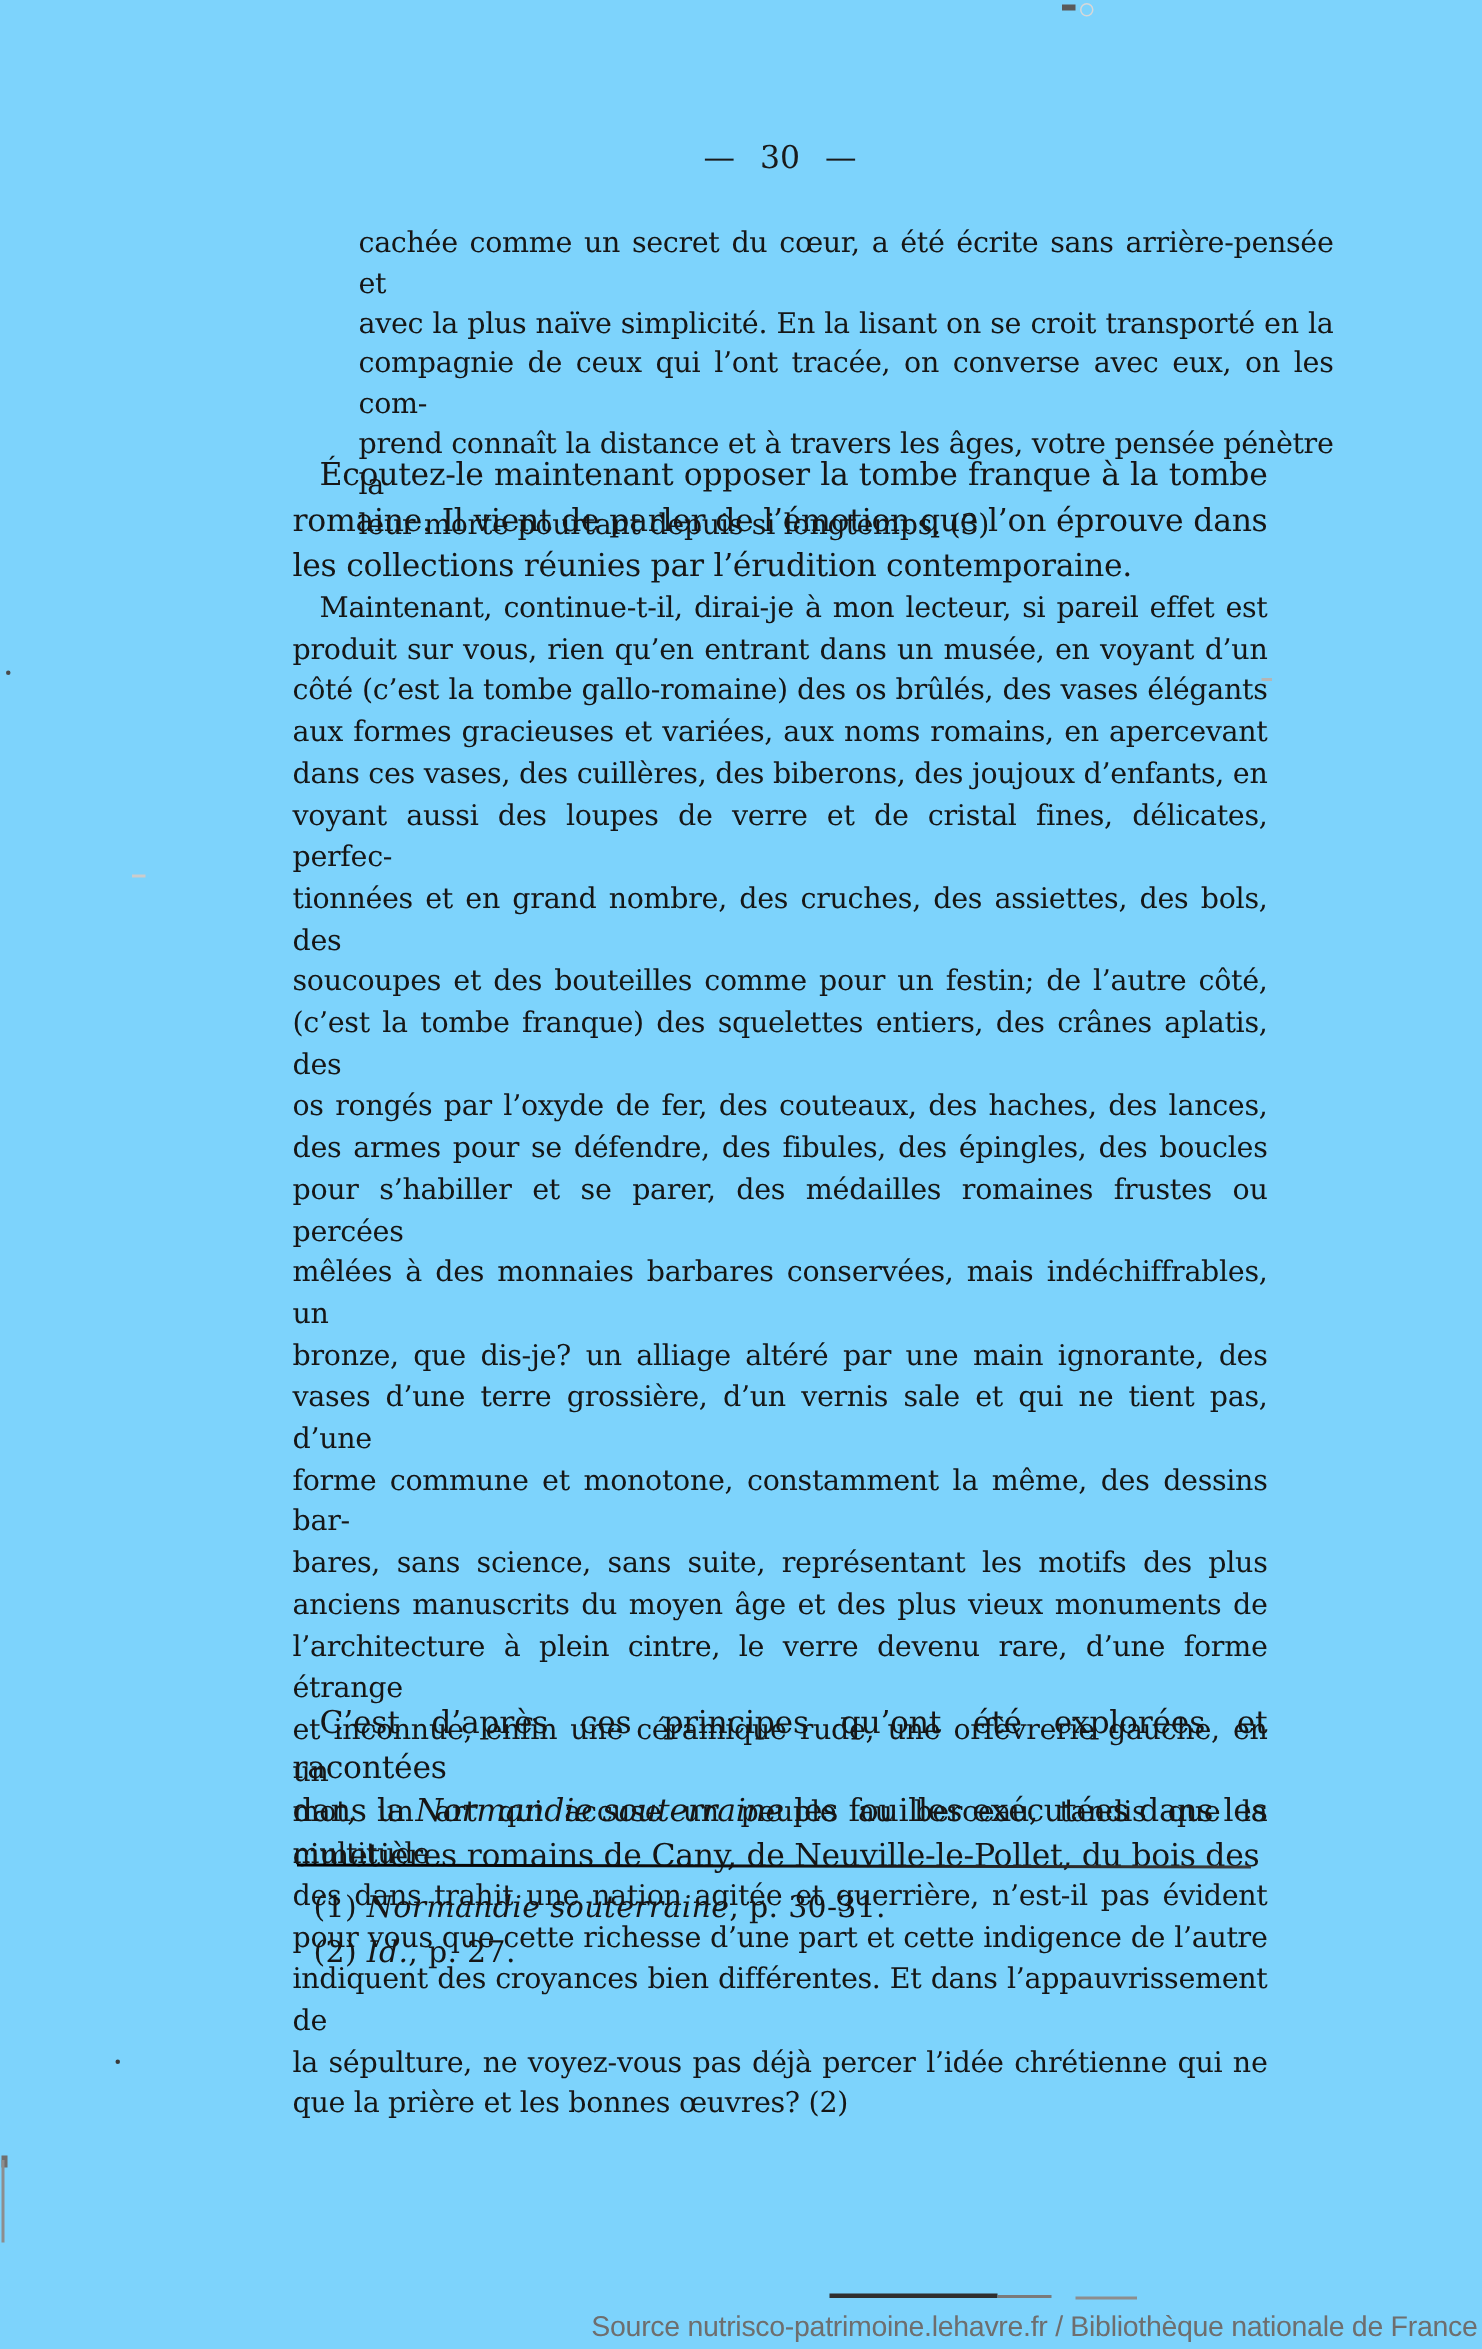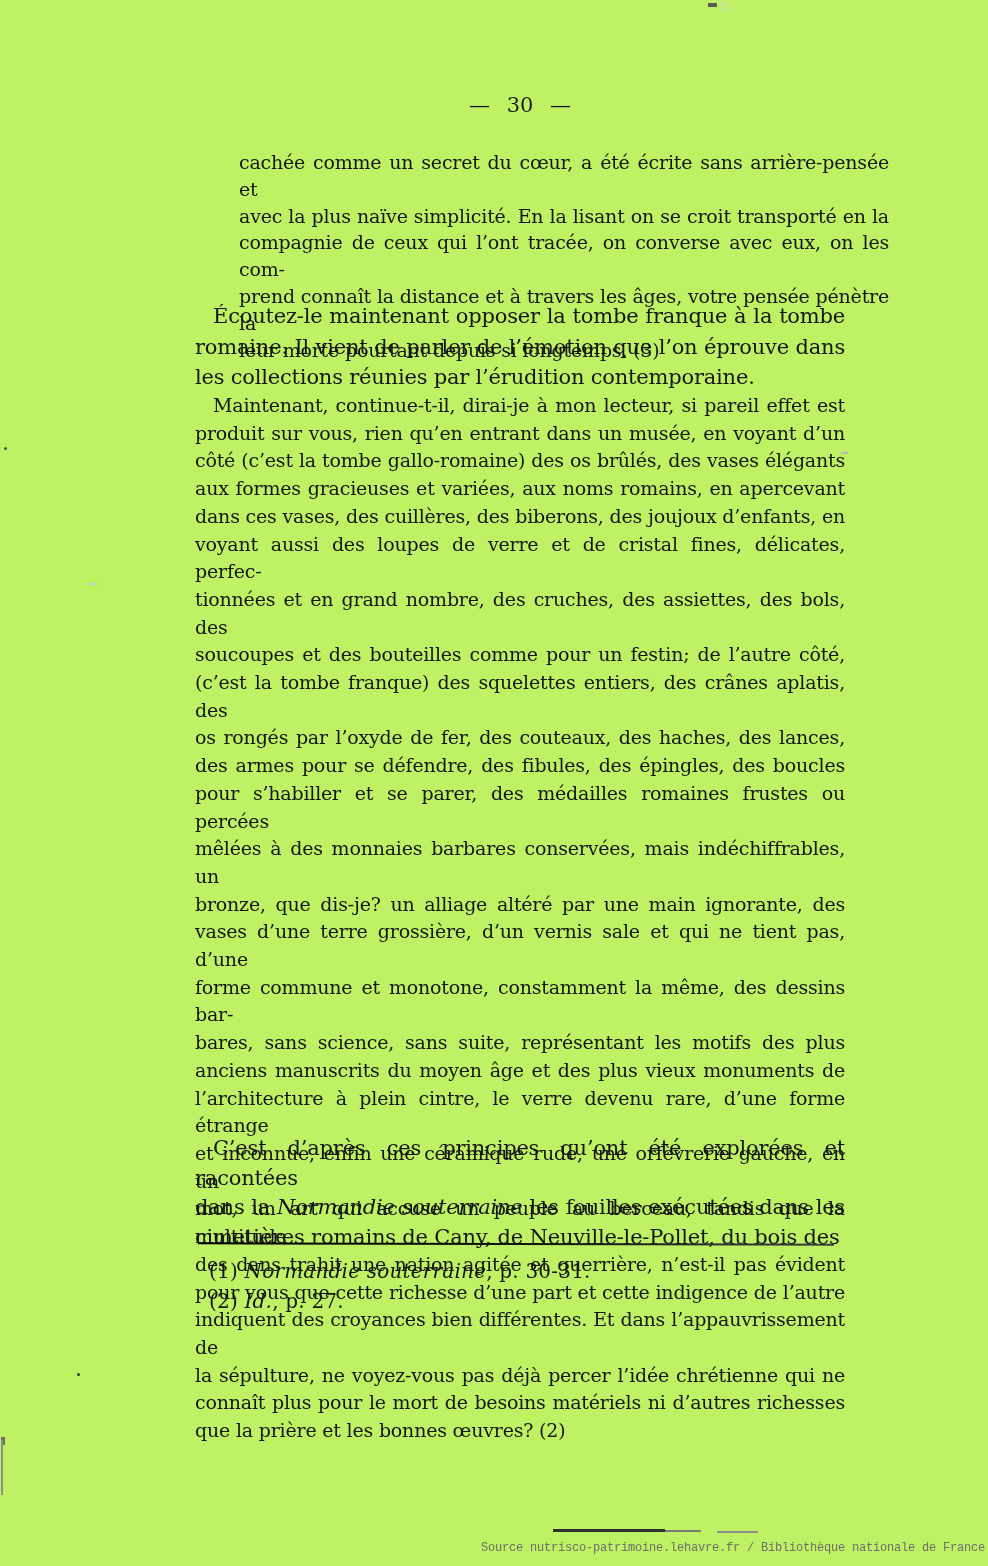--- a/index.html
+++ b/index.html
@@ -1,19 +1,19 @@
 <!DOCTYPE html>
 <html lang="fr"><head>
 <meta charset="utf-8">
 <style>
   html,body { margin:0; padding:0; background:#ffffff; }
   .page {
     position:relative;
     width:988px; height:1566px;
-    background:#bef264;
+    background:#7dd3fc;
     overflow:hidden;
     font-family:"DejaVu Serif", serif;
     color:#161616;
   }
 
   
   .pageno {
     position:absolute; top:93px; left:195px; width:650px;
     text-align:center; font-size:21px; word-spacing:10px; color:#1a1a1a;
   }
@@ -53,22 +53,22 @@
   .a-left-line-head { left:1px; top:1437px; width:4px; height:8px; background:#6f6f6f; }
   .a-left-line { left:1px; top:1440px; width:2px; height:55px; background:#8d8d8d; }
 
   
   .footer-seg { position:absolute; }
   .fl1 { left:553px; top:1529px; width:112px; height:3px; background:#2f2f2f; }
   .fl2 { left:665px; top:1530px; width:36px; height:2px; background:#7a7a7a; }
   .fl3 { left:717px; top:1531px; width:41px; height:2px; background:#8d8d8d; }
   .footer-text {
     position:absolute; right:3px; top:1541px;
-    font-family:Liberation Mono, monospace;
-    font-size:12px; color:#6e6e6e; letter-spacing:-0.2px;
+    font-family:Liberation Sans, sans-serif;
+    font-size:19px; color:#6e6e6e; letter-spacing:-0.2px;
   }
 </style>
 </head>
 <body>
 
 <div class="page">
 
   <div class="pageno">— 30 —</div>
 
   <div class="textblock" id="textblock">
@@ -103,21 +103,20 @@
         <div class="line">forme commune et monotone, constamment la même, des dessins bar-</div>
         <div class="line">bares, sans science, sans suite, représentant les motifs des plus</div>
         <div class="line">anciens manuscrits du moyen âge et des plus vieux monuments de</div>
         <div class="line">l’architecture à plein cintre, le verre devenu rare, d’une forme étrange</div>
         <div class="line">et inconnue, enfin une céramique rude, une orfèvrerie gauche, en un</div>
         <div class="line">mot, un art qui accuse un peuple au berceau, tandis que la multitude</div>
         <div class="line">des dans trahit une nation agitée et guerrière, n’est-il pas évident</div>
         <div class="line">pour vous que cette richesse d’une part et cette indigence de l’autre</div>
         <div class="line">indiquent des croyances bien différentes. Et dans l’appauvrissement de</div>
         <div class="line">la sépulture, ne voyez-vous pas déjà percer l’idée chrétienne qui ne</div>
-        <div class="line">connaît plus pour le mort de besoins matériels ni d’autres richesses</div>
         <div class="line last">que la prière et les bonnes œuvres? (2)</div>
       </div>
       <div class="para emphasis-style p4">
         <div class="line indent">C’est d’après ces principes qu’ont été explorées et racontées</div>
         <div class="line">dans la <i>Normandie souterraine</i> les fouilles exécutées dans les</div>
         <div class="line last">cimetières romains de Cany, de Neuville-le-Pollet, du bois des</div>
       </div>
     </div>
 
   <div class="footnote-rule"></div>

